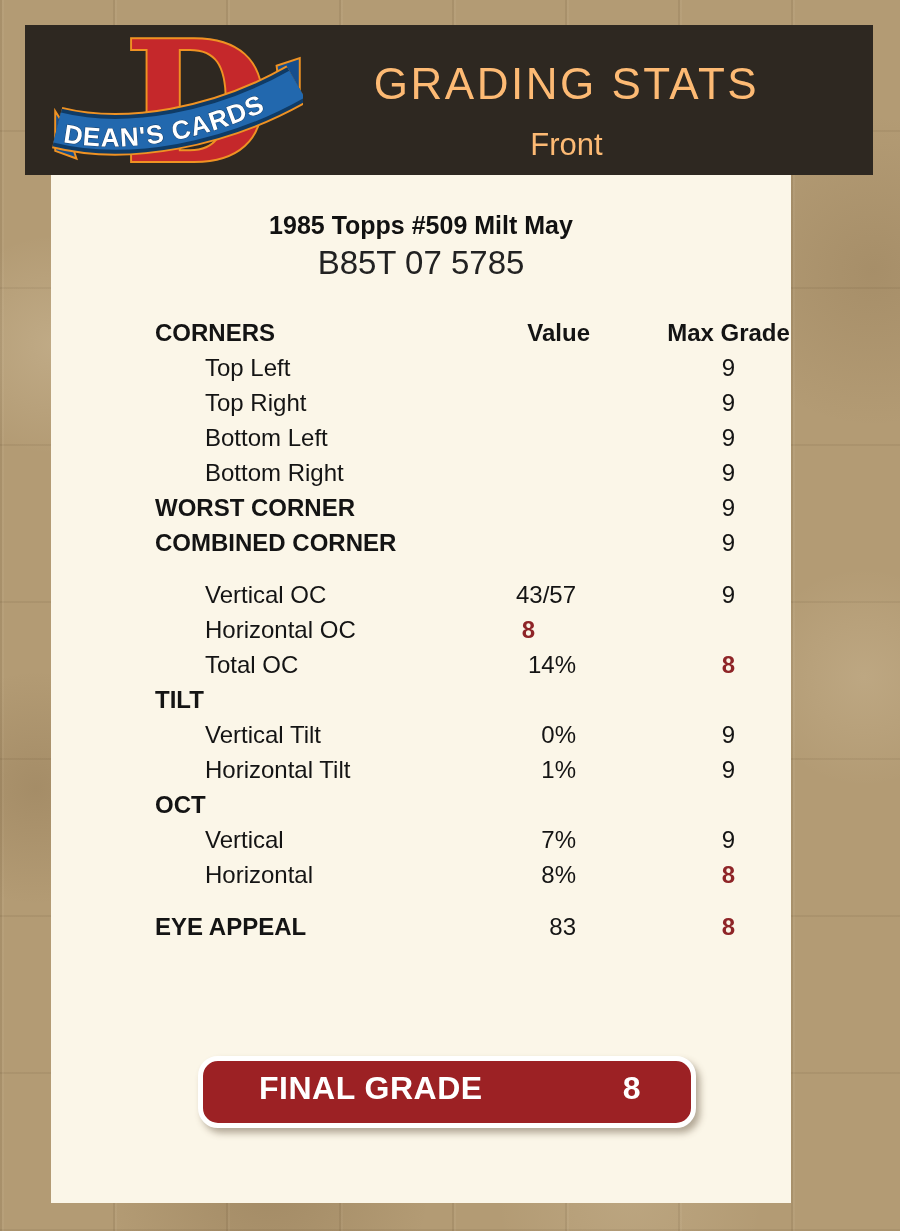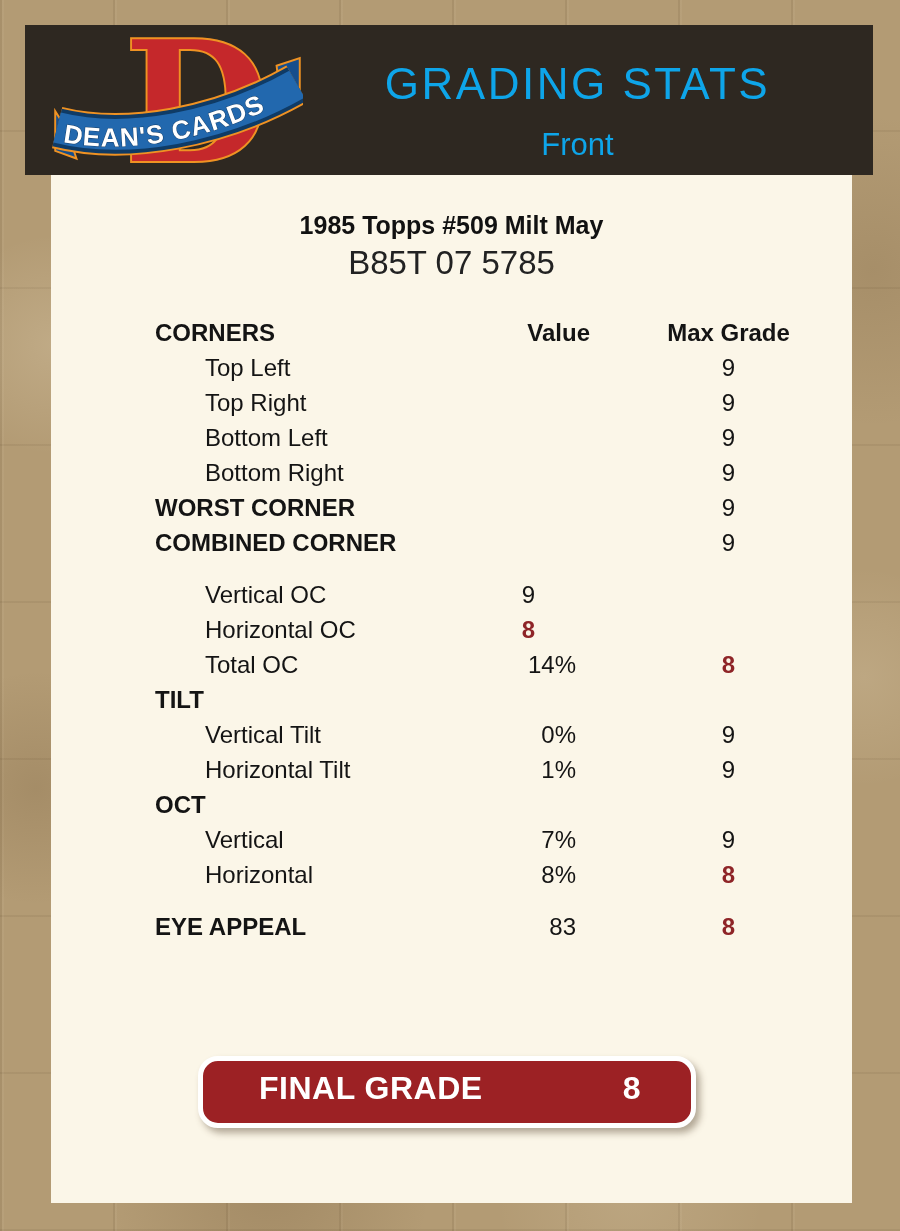--- a/index.html
+++ b/index.html
@@ -19,25 +19,25 @@
       radial-gradient(circle at 30% 96%, rgba(90,65,35,0.18), transparent 12%),
       radial-gradient(circle at 70% 97%, rgba(250,240,215,0.12), transparent 10%),
       repeating-linear-gradient(90deg, rgba(70,50,25,0.10) 0 2px, rgba(255,245,225,0.05) 2px 4px, transparent 4px 113px),
       repeating-linear-gradient(0deg, rgba(70,50,25,0.08) 0 2px, transparent 2px 157px);
   }
   .header{
     position:absolute;left:25px;top:25px;width:848px;height:150px;
     background:#2e2821;
   }
   .logo{position:absolute;left:26px;top:4px;width:252px;height:145px;}
-  .header-titles{position:absolute;left:305px;top:0;width:495px;height:150px;text-align:center;color:#0ea5e9;}
+  .header-titles{position:absolute;left:294px;top:0;width:495px;height:150px;text-align:center;color:#fdba74;}
   .header-title{margin-top:37px;font-size:44px;letter-spacing:2.5px;line-height:1.0;}
   .header-subtitle{margin-top:23px;font-size:31px;line-height:1.0;}
   .panel{
-    position:absolute;left:51px;top:175px;width:801px;height:1028px;
+    position:absolute;left:51px;top:175px;width:740px;height:1028px;
     background:#fbf6e8;color:#151515;
   }
   .card-title{margin:0;padding-top:36px;text-align:center;font-size:25px;font-weight:bold;color:#111111;}
   .card-code{text-align:center;font-size:33px;margin-top:4px;color:#222222;}
   .gtable{position:absolute;left:104px;top:140px;width:668px;}
   .row{display:flex;height:35px;align-items:center;font-size:24px;white-space:nowrap;color:#141414;}
   .row .c1{width:235px;flex:none;overflow:visible;}
   .row .c2{width:200px;flex:none;text-align:right;padding-right:14px;box-sizing:border-box;}
   .row .c3{width:233px;flex:none;text-align:center;padding-left:44px;box-sizing:border-box;}
   .row.header-row{font-weight:bold;}
@@ -122,20 +122,21 @@
     <div class="c3">9</div>
   </div>
         <div class="row bold">
     <div class="c1">COMBINED CORNER</div>
     <div class="c2"></div>
     <div class="c3">9</div>
   </div>
         <div class="spacer"></div>
         <div class="row indent">
     <div class="c1">Vertical OC</div>
+    <div class="c2">43/57</div>
     <div class="c3">9</div>
   </div>
         <div class="row indent red">
     <div class="c1">Horizontal OC</div>
     <div class="c3">8</div>
   </div>
         <div class="row indent red">
     <div class="c1">Total OC</div>
     <div class="c2">14%</div>
     <div class="c3">8</div>

